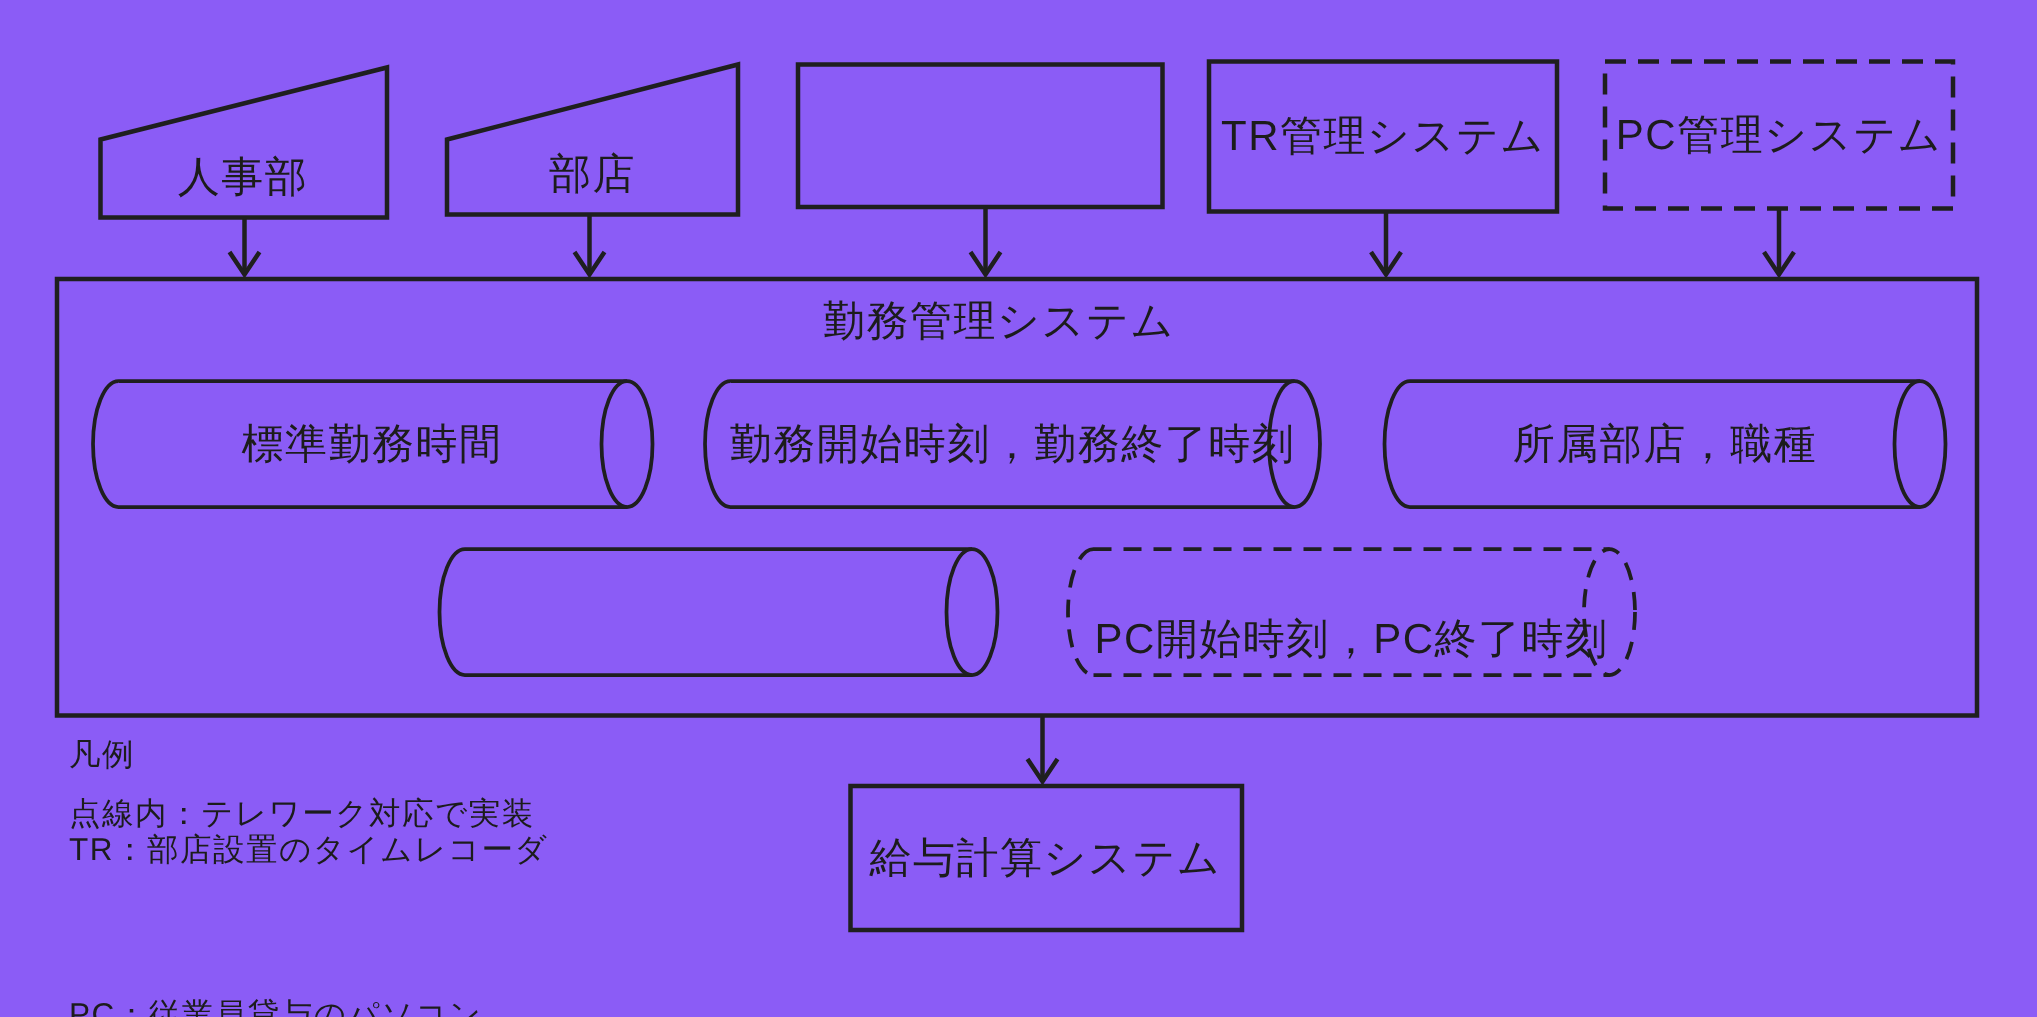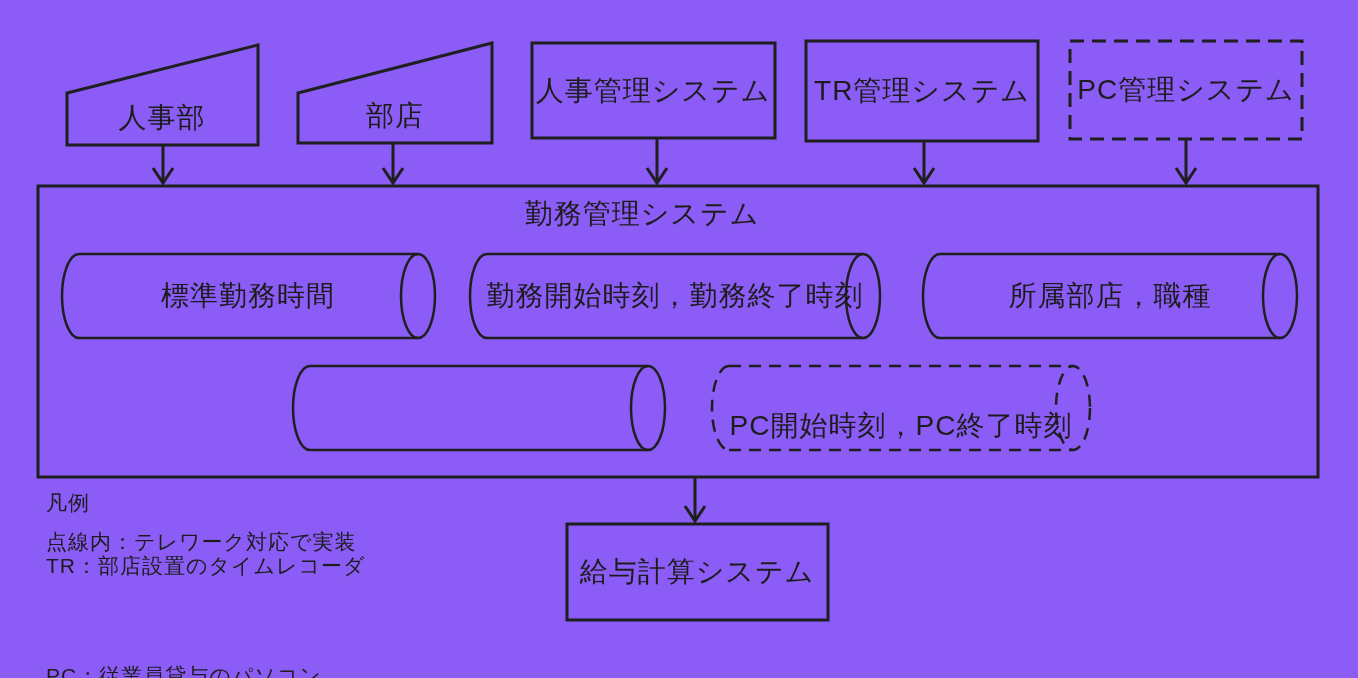--- a/index.html
+++ b/index.html
@@ -89,25 +89,24 @@
     <g>
       <line x1="695" y1="478" x2="695" y2="519"></line>
       <polyline points="685,506 695,521 705,506"></polyline>
     </g>
 
     <rect x="567" y="524" width="261" height="96"></rect>
   </svg>
 
   <div class="lbl" style="left:162px;top:118px;">人事部</div>
   <div class="lbl" style="left:395px;top:116px;">部店</div>
-  <div class="lbl" style="left:653px;top:91px;">人事管理システム</div>
   <div class="lbl" style="left:922px;top:91px;">TR管理システム</div>
   <div class="lbl" style="left:1186px;top:90px;">PC管理システム</div>
 
-  <div class="lbl" style="left:642px;top:214px;">勤務管理システム</div>
+  <div class="lbl" style="left:666px;top:214px;">勤務管理システム</div>
 
   <div class="lbl" style="left:248px;top:296px;">標準勤務時間</div>
   <div class="lbl" style="left:675px;top:296px;">勤務開始時刻，勤務終了時刻</div>
   <div class="lbl" style="left:1110px;top:296px;">所属部店，職種</div>
   <div class="lbl" style="left:901px;top:408px;margin-top:18px;">PC開始時刻，PC終了時刻</div>
 
   <div class="lbl" style="left:697px;top:572px;">給与計算システム</div>
 
   <div class="legend-line" style="left:46px;top:489px;">凡例</div>
   <div class="legend-line" style="left:46px;top:528px;">点線内：テレワーク対応で実装</div>

